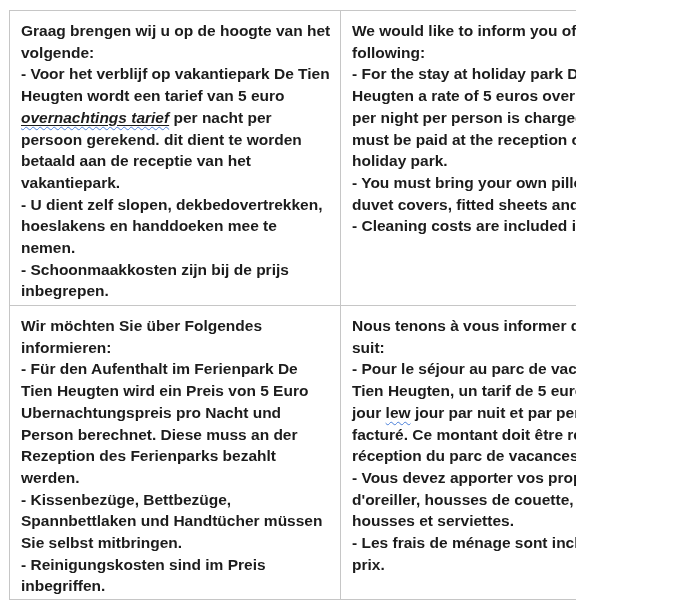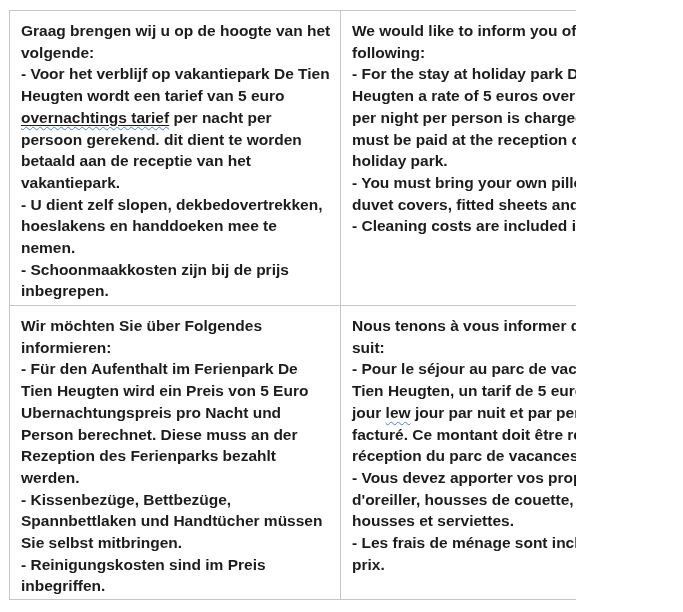--- a/index.html
+++ b/index.html
@@ -48,20 +48,21 @@
     font-size: 15.5px;
     line-height: 21.7px;
     font-weight: bold;
     color: var(--text);
     white-space: pre-wrap;
     word-wrap: break-word;
   }
   .u {
     text-decoration: underline;
     text-underline-offset: 2px;
+    font-style: italic;
   }
   .sq {
     text-decoration-line: underline;
     text-decoration-style: wavy;
     text-decoration-color: var(--squiggle);
     text-decoration-thickness: 1px;
     text-underline-offset: 3px;
   }
   .u .sq {
     

